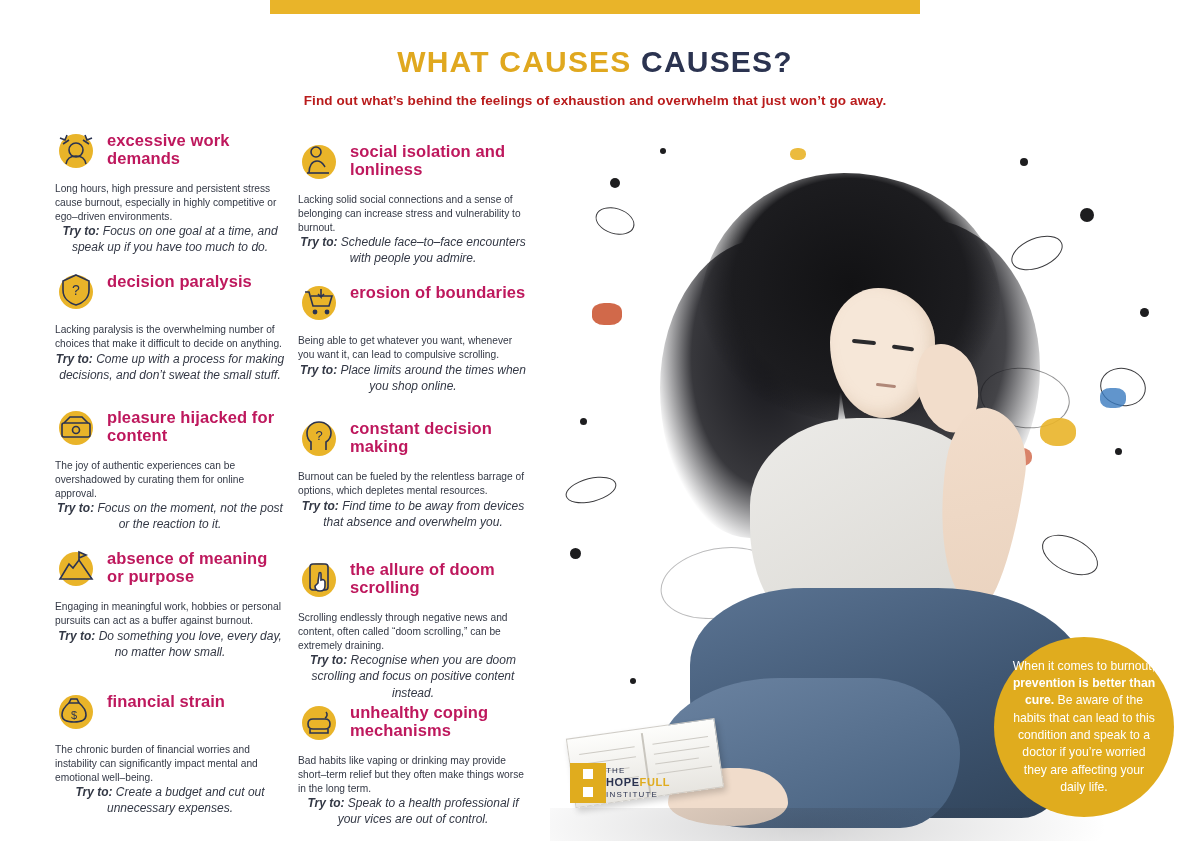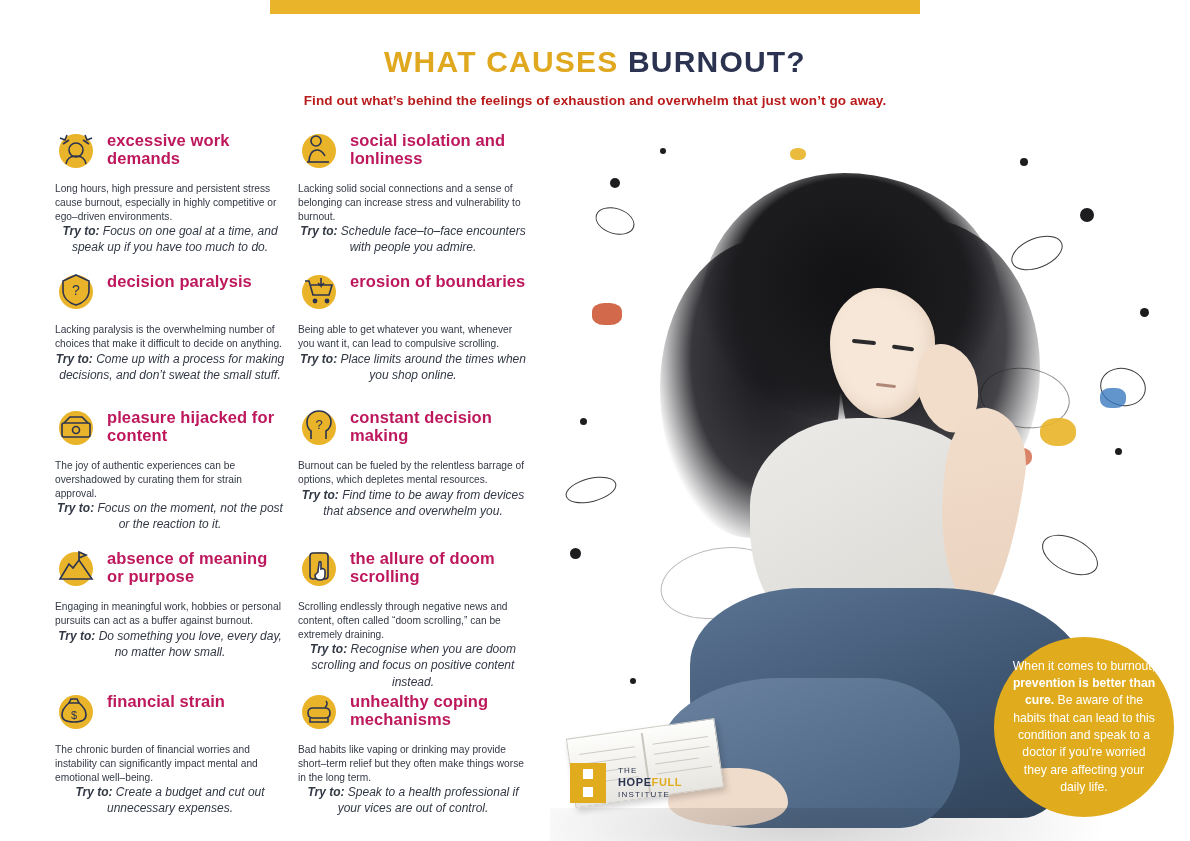--- a/index.html
+++ b/index.html
@@ -24,21 +24,21 @@
     color:#e0a81f;
   }
   #title .dark { color:#2b3350; }
   #subtitle {
     margin-top:14px; font-size:13.5px; font-weight:bold; color:#b91c1c;
     letter-spacing:0.1px;
   }
   
   .col { position:absolute; top:128px; width:230px; }
   #col-left { left:55px; }
-  #col-right { left:298px; }
+  #col-right { left:298px;margin-top:11px; }
 
   .item { position:relative; margin-bottom:10px; }
   .item-head { display:flex; align-items:flex-start; gap:10px; }
   .icon-wrap {
     width:42px; height:42px; flex:0 0 42px; position:relative;
   }
   .icon-circle {
     position:absolute; left:4px; top:6px; width:34px; height:34px;
     border-radius:50%; background:#e9b429;
   }
@@ -150,41 +150,41 @@
     position:absolute; right:16px; bottom:24px; width:180px; height:180px;
     border-radius:50%; background:#e0ac1e;
     color:#ffffff; text-align:center;
     display:flex; align-items:center; justify-content:center;
     padding:18px 16px;
     font-size:12.2px; line-height:1.42;
   }
   #bubble b { font-weight:bold;text-align:center; }
 
   
-  #logo { position:absolute; left:30px; bottom:38px; display:flex; align-items:center; gap:12px; }
+  #logo { position:absolute; left:30px; bottom:38px; display:flex; align-items:center; gap:0; }
   #logo-mark {
     width:36px; height:40px; background:#e0ac1e; position:relative;
   }
   #logo-mark::before {
     content:""; position:absolute; left:13px; top:6px; width:10px; height:28px; background:#ffffff;
   }
   #logo-mark::after {
     content:""; position:absolute; left:6px; top:16px; width:24px; height:8px; background:#e0ac1e;
   }
   #logo-text { font-size:8px; line-height:1.25; color:#2b3350; letter-spacing:1.2px; }
   #logo-text .l2 { font-size:11px; font-weight:bold; letter-spacing:0.6px; }
   #logo-text .l2 .full { color:#e0ac1e; }
 </style>
 </head>
 <body>
 
 <div id="top-bar"></div>
 
 <div id="header">
-  <div id="title"><span>WHAT CAUSES </span><span class="dark">BURNOUT?</span></div>
+  <div id="title"><span>WHAT CAUSES </span><span class="dark">CAUSES?</span></div>
   <div id="subtitle">Find out what’s behind the feelings of exhaustion and overwhelm that just won’t go away.</div>
 </div>
 
 <div class="col" id="col-left">
 
   <div class="item h1">
     <div class="item-head">
       <div class="icon-wrap">
         <div class="icon-circle"></div>
         <svg width="42" height="42" viewBox="0 0 42 42">
@@ -220,21 +220,21 @@
       <div class="icon-wrap">
         <div class="icon-circle"></div>
         <svg width="42" height="42" viewBox="0 0 42 42">
           <rect x="7" y="18" width="28" height="14" rx="2" fill="none" stroke="#2b3350" stroke-width="1.6"></rect>
           <path d="M9 18l6-6h12l6 6" fill="none" stroke="#2b3350" stroke-width="1.6"></path>
           <circle cx="21" cy="25" r="3.5" fill="none" stroke="#2b3350" stroke-width="1.6"></circle>
         </svg>
       </div>
       <div class="item-title">pleasure hijacked for content</div>
     </div>
-    <div class="body-text">The joy of authentic experiences can be overshadowed by curating them for strain approval.</div>
+    <div class="body-text">The joy of authentic experiences can be overshadowed by curating them for online approval.</div>
     <div class="try"><b>Try to:</b> <span>Focus on the moment, not the post or the reaction to it.</span></div>
   </div>
 
   <div class="item h4">
     <div class="item-head">
       <div class="icon-wrap">
         <div class="icon-circle"></div>
         <svg width="42" height="42" viewBox="0 0 42 42">
           <path d="M5 33h32L24 14l-6 8-4-4z" fill="none" stroke="#2b3350" stroke-width="1.6"></path>
           <path d="M24 14V6l7 3-7 3" fill="none" stroke="#2b3350" stroke-width="1.6"></path>

